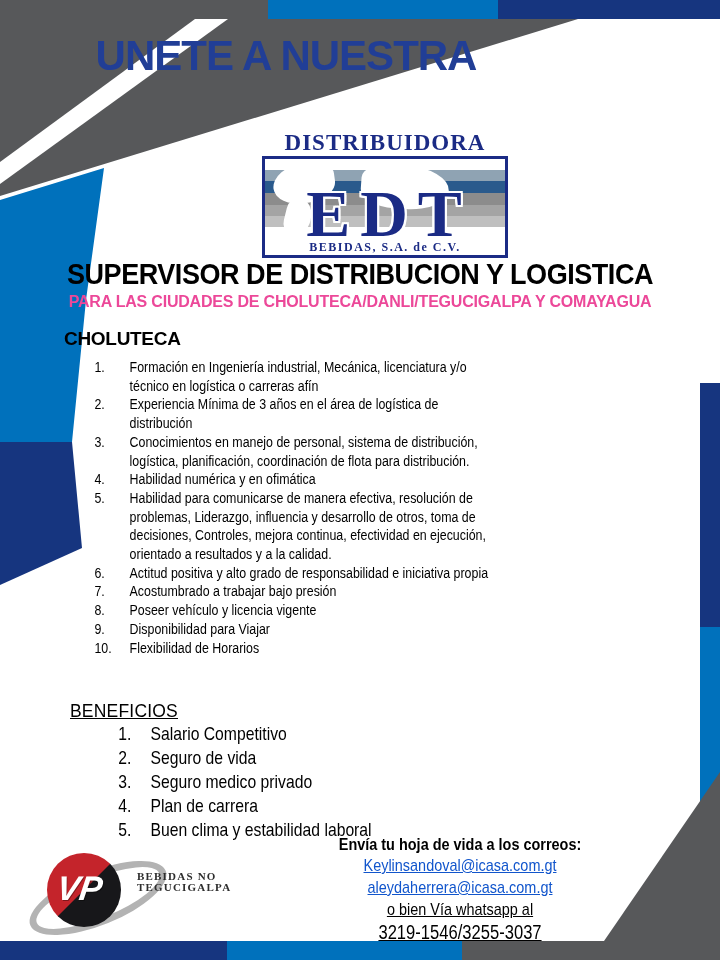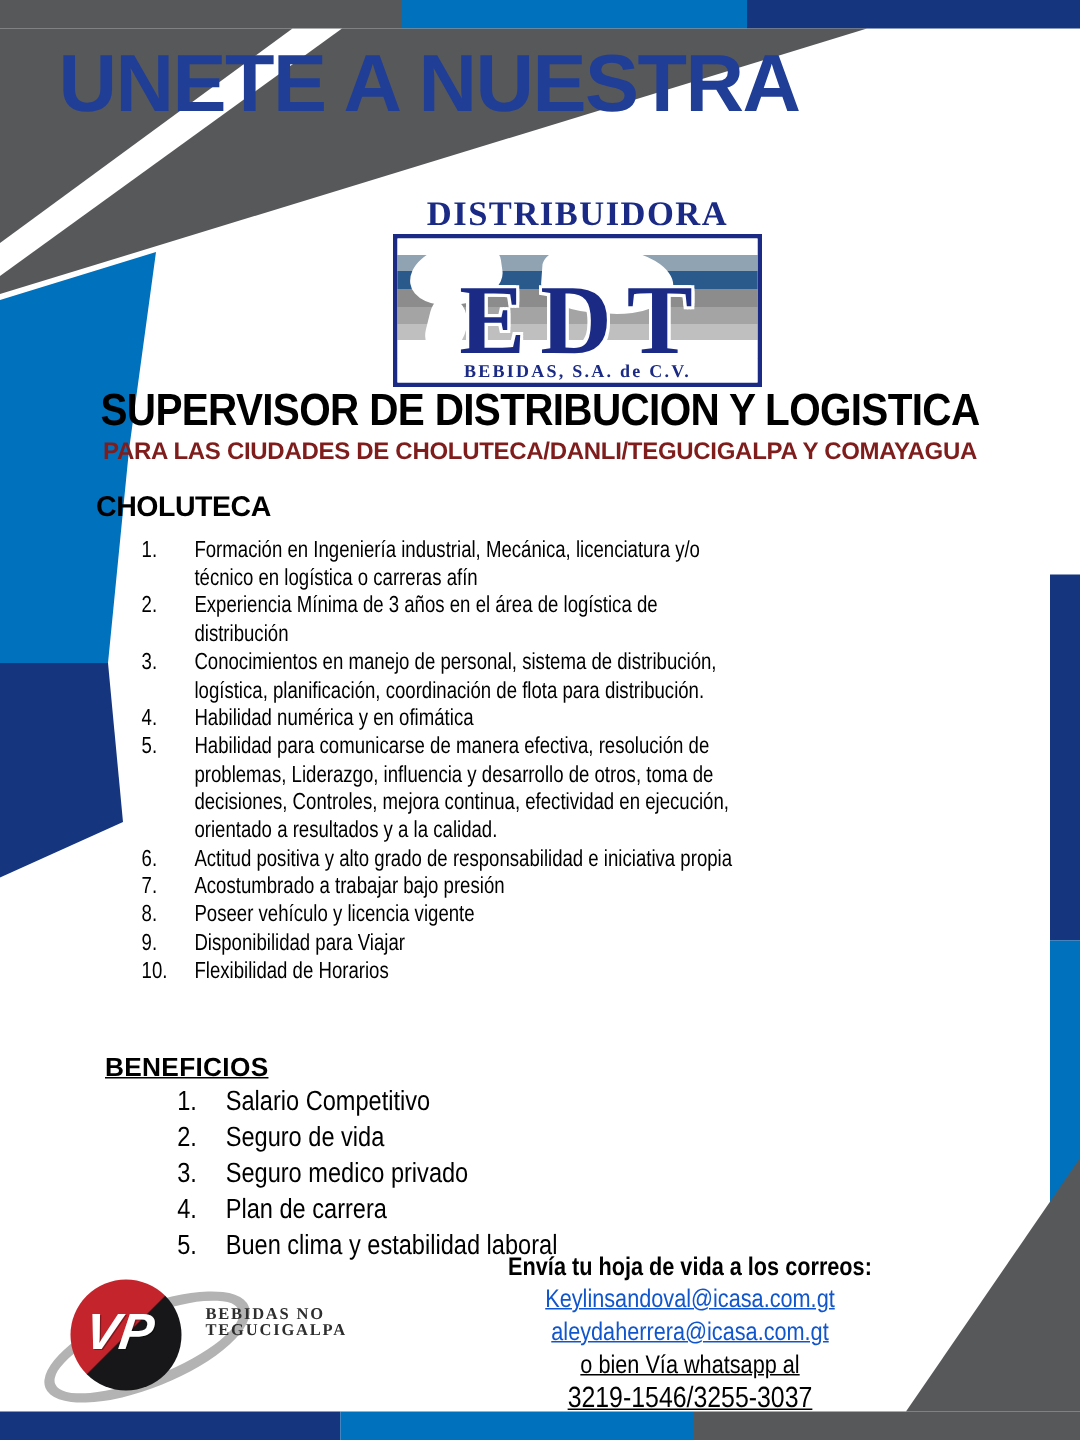--- a/index.html
+++ b/index.html
@@ -6,21 +6,21 @@
   .page{
     position:relative;width:720px;height:960px;margin:0 auto;
     background:#ffffff;overflow:hidden;
     font-family:"Liberation Sans",sans-serif;color:#000;
   }
   .abs{position:absolute;}
   svg.decor{position:absolute;left:0;top:0;z-index:0;}
   
   .main-title{
     left:0;top:33px;width:572px;text-align:center;z-index:2;
-    font-weight:bold;font-size:54px;line-height:46px;letter-spacing:-1px;
+    font-weight:bold;font-size:42px;line-height:46px;letter-spacing:-1px;
   }
   
   .edt-logo{left:262px;top:131px;width:246px;text-align:center;z-index:2;}
   .edt-top{
     font-family:"Liberation Serif",serif;font-weight:bold;font-size:23px;
     letter-spacing:1px;line-height:24px;
   }
   .edt-box{position:relative;margin-top:1px;border:3px solid #1b2b85;background:#fff;}
   .edt-stripes{
     position:relative;height:80px;overflow:hidden;
@@ -59,21 +59,21 @@
   .req-list{
     left:0;top:358px;width:860px;z-index:2;
     transform:scaleX(0.8);transform-origin:0 0;
     font-size:15.5px;line-height:18.7px;
   }
   .req-row{display:flex;align-items:flex-start;}
   .req-n{flex:none;width:44px;margin-left:118px;}
   .req-t{white-space:pre-line;}
   
   .ben-heading{
-    left:70px;top:701px;z-index:2;font-weight:bold;font-size:17.5px;
+    left:70px;top:701px;z-index:2;font-weight:normal;font-size:17.5px;
     text-decoration:underline;letter-spacing:0.2px;
   }
   .ben-list{
     left:0;top:722px;width:840px;z-index:2;
     transform:scaleX(0.85);transform-origin:0 0;
     font-size:18.5px;line-height:24px;
   }
   .ben-n{flex:none;width:38px;margin-left:139px;}
   
   .contact{
@@ -136,21 +136,21 @@
         <div class="blob blob-na"></div>
         <div class="blob blob-sa"></div>
         <div class="blob blob-eu"></div>
         <div class="edt-letters" style="color:#1b2b85;">EDT</div>
       </div>
       <div class="edt-bottom" style="color:#1b2b85;">BEBIDAS, S.A. de C.V.</div>
     </div>
   </div>
 
   <div class="abs pos-title">SUPERVISOR DE DISTRIBUCION Y LOGISTICA</div>
-  <div class="abs pos-subtitle" style="color:#7f1d1d;">PARA LAS CIUDADES DE CHOLUTECA/DANLI/TEGUCIGALPA Y COMAYAGUA</div>
+  <div class="abs pos-subtitle" style="color:#ec4899;">PARA LAS CIUDADES DE CHOLUTECA/DANLI/TEGUCIGALPA Y COMAYAGUA</div>
 
   <div class="abs req-heading">CHOLUTECA</div>
   <div class="abs req-list">
     <div class="req-row">
         <span class="req-n">1.</span>
         <span class="req-t">Formación en Ingeniería industrial, Mecánica, licenciatura y/o
 técnico en logística o carreras afín</span>
       </div>
     <div class="req-row">
         <span class="req-n">2.</span>

